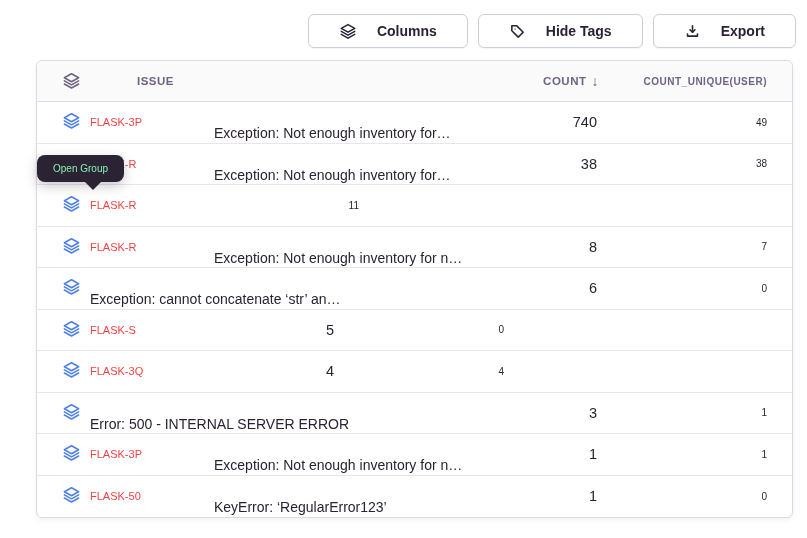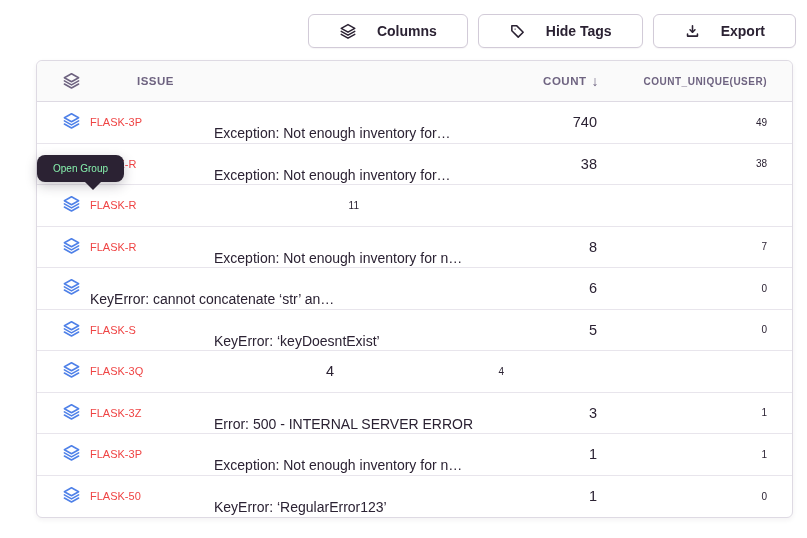--- a/index.html
+++ b/index.html
@@ -188,37 +188,36 @@
     <div class="row">
       <span class="c-icon">
         <span class="icon-blue">
           <svg width="19" height="19" viewBox="0 0 24 24" fill="none" stroke="currentColor" stroke-width="2" stroke-linecap="round" stroke-linejoin="round">
             <path d="M12 3.5 L21 8.5 L12 13.5 L3 8.5 Z"></path>
                 <path d="M3 12.5 L12 17.5 L21 12.5"></path>
                 <path d="M3 16.5 L12 21.5 L21 16.5"></path>
           </svg>
         </span>
       </span>
-      <span class="c-msg">KeyError: cannot concatenate ‘str’ an…</span>
+      <span class="c-msg">Exception: cannot concatenate ‘str’ an…</span>
       <span class="c-count">6</span>
       <span class="c-unique">0</span>
     </div>
 
     <div class="row">
       <span class="c-icon">
         <span class="icon-blue">
           <svg width="19" height="19" viewBox="0 0 24 24" fill="none" stroke="currentColor" stroke-width="2" stroke-linecap="round" stroke-linejoin="round">
             <path d="M12 3.5 L21 8.5 L12 13.5 L3 8.5 Z"></path>
                 <path d="M3 12.5 L12 17.5 L21 12.5"></path>
                 <path d="M3 16.5 L12 21.5 L21 16.5"></path>
           </svg>
         </span>
       </span>
       <a class="c-id" href="#">FLASK-S</a>
-      <span class="c-msg">KeyError: ‘keyDoesntExist’</span>
       <span class="c-count">5</span>
       <span class="c-unique">0</span>
     </div>
 
     <div class="row">
       <span class="c-icon">
         <span class="icon-blue">
           <svg width="19" height="19" viewBox="0 0 24 24" fill="none" stroke="currentColor" stroke-width="2" stroke-linecap="round" stroke-linejoin="round">
             <path d="M12 3.5 L21 8.5 L12 13.5 L3 8.5 Z"></path>
                 <path d="M3 12.5 L12 17.5 L21 12.5"></path>
@@ -234,21 +233,20 @@
     <div class="row">
       <span class="c-icon">
         <span class="icon-blue">
           <svg width="19" height="19" viewBox="0 0 24 24" fill="none" stroke="currentColor" stroke-width="2" stroke-linecap="round" stroke-linejoin="round">
             <path d="M12 3.5 L21 8.5 L12 13.5 L3 8.5 Z"></path>
                 <path d="M3 12.5 L12 17.5 L21 12.5"></path>
                 <path d="M3 16.5 L12 21.5 L21 16.5"></path>
           </svg>
         </span>
       </span>
-      <a class="c-id" href="#">FLASK-3Z</a>
       <span class="c-msg">Error: 500 - INTERNAL SERVER ERROR</span>
       <span class="c-count">3</span>
       <span class="c-unique">1</span>
     </div>
 
     <div class="row">
       <span class="c-icon">
         <span class="icon-blue">
           <svg width="19" height="19" viewBox="0 0 24 24" fill="none" stroke="currentColor" stroke-width="2" stroke-linecap="round" stroke-linejoin="round">
             <path d="M12 3.5 L21 8.5 L12 13.5 L3 8.5 Z"></path>

